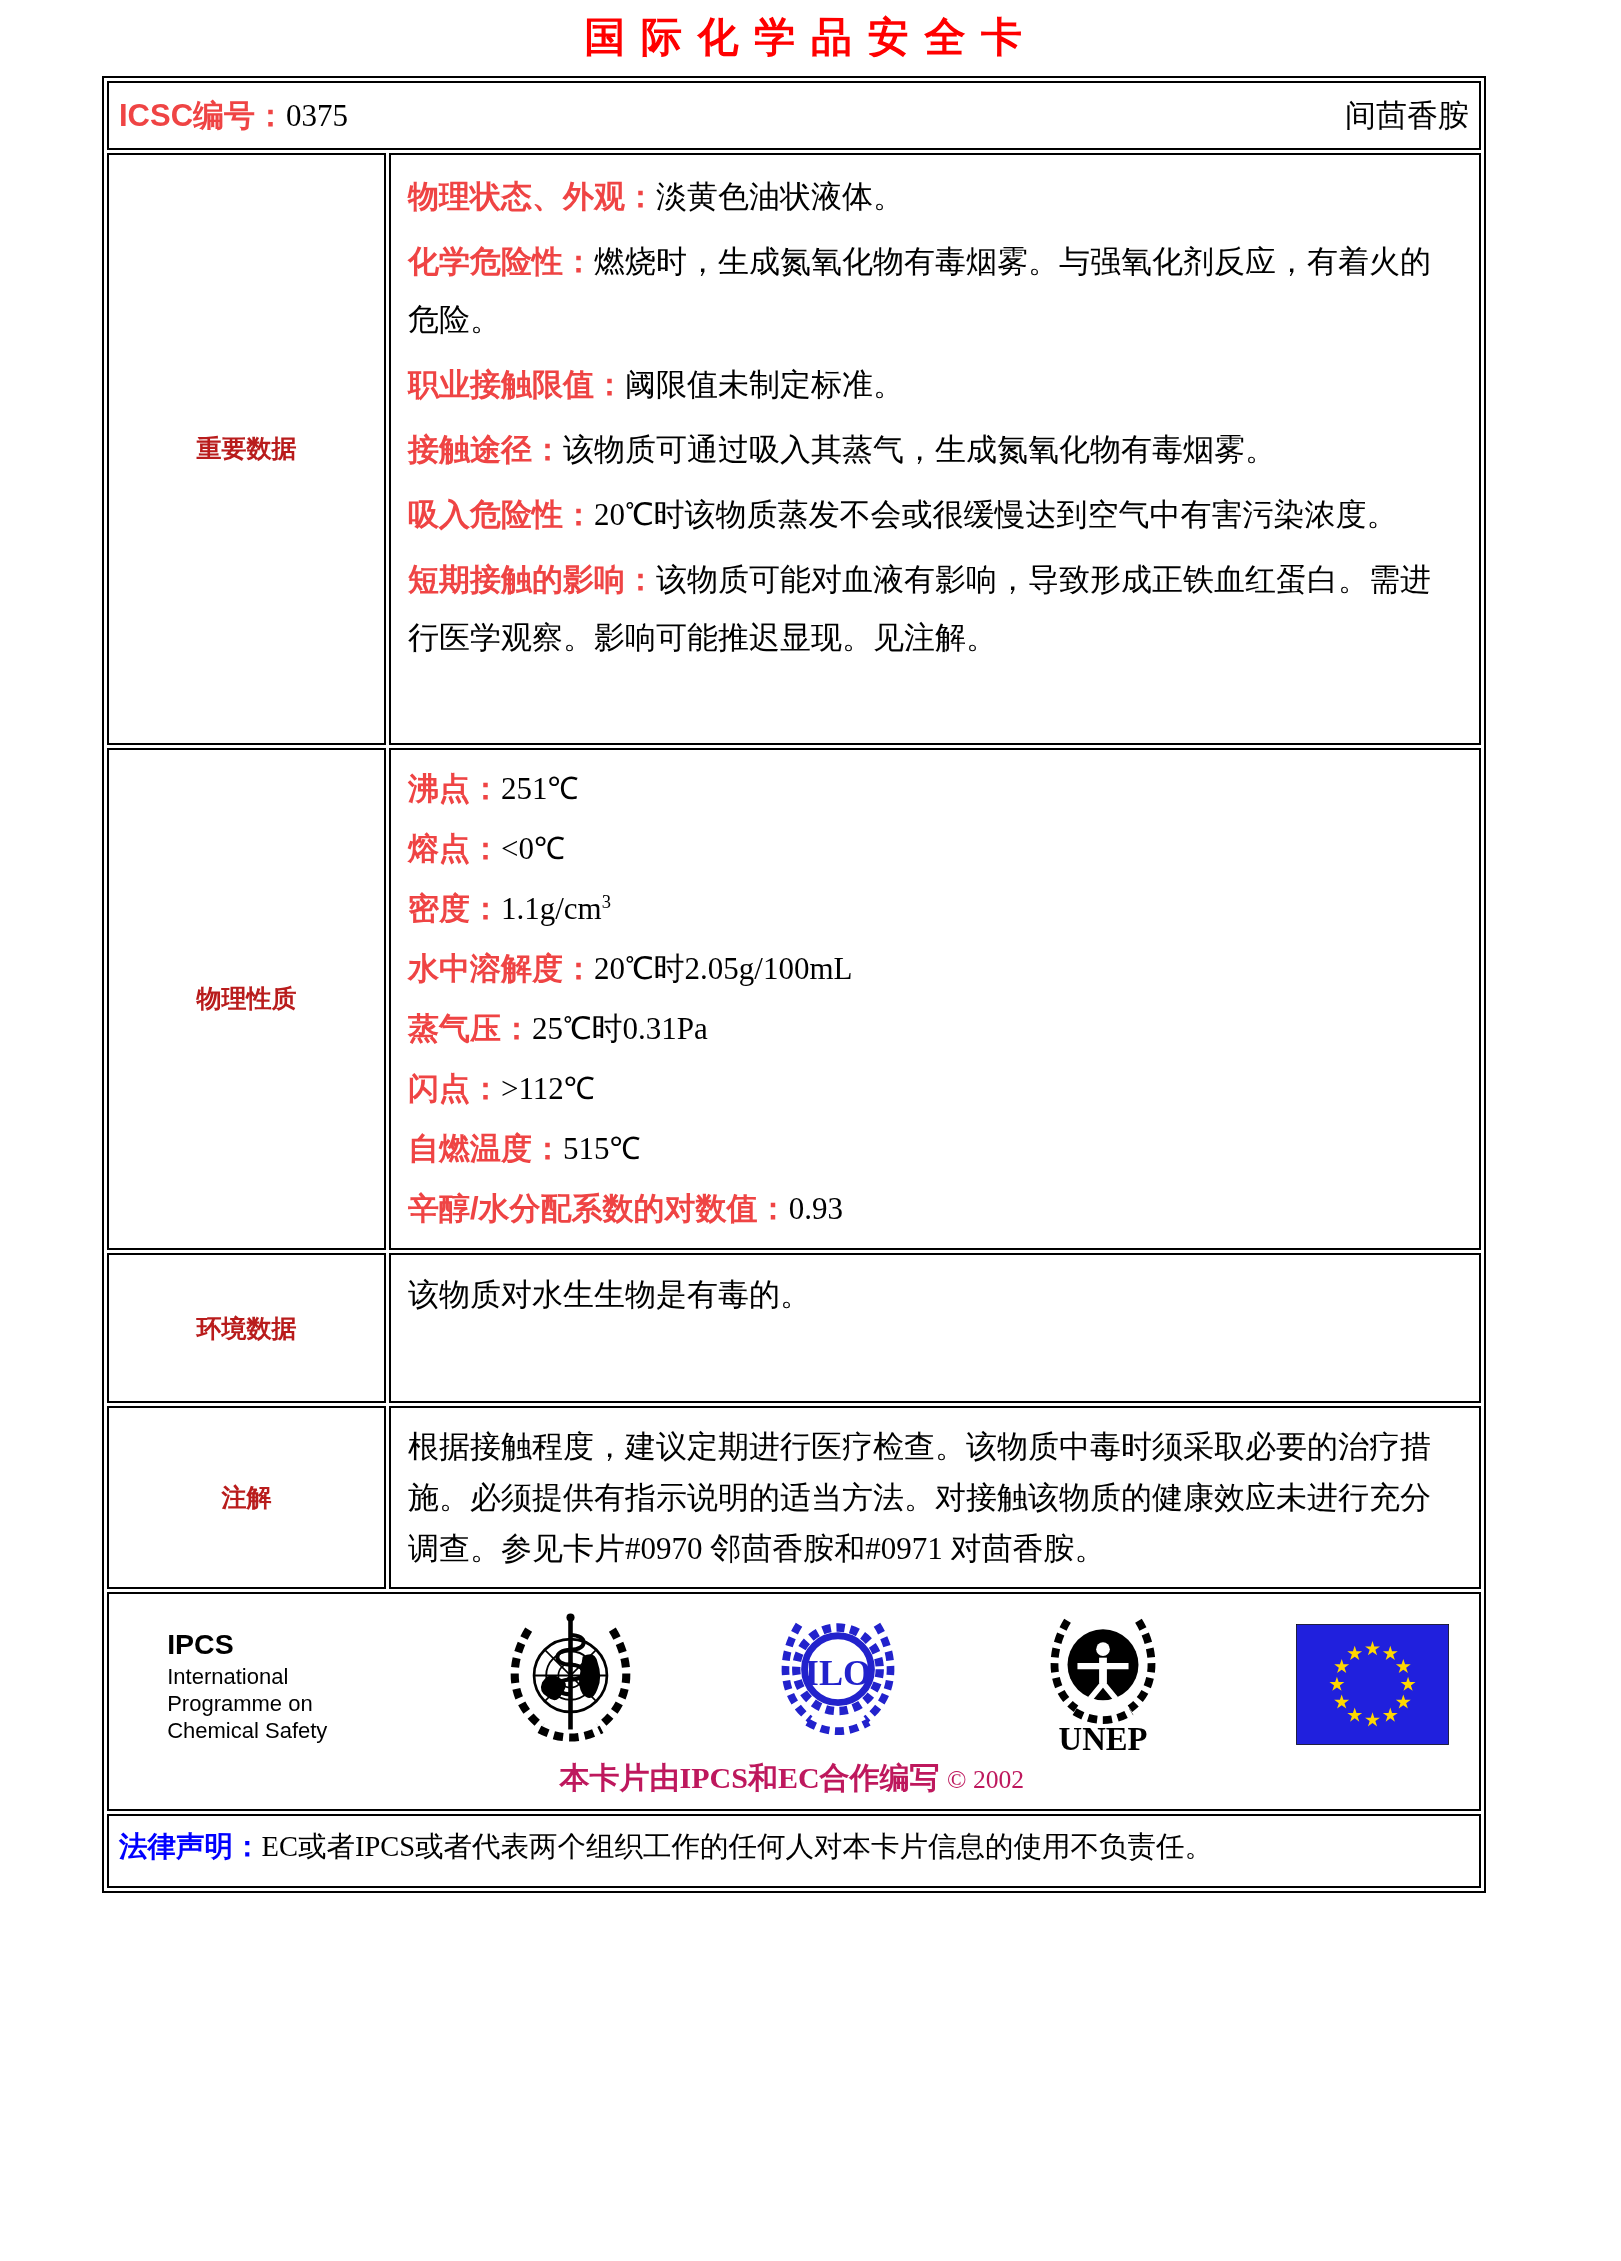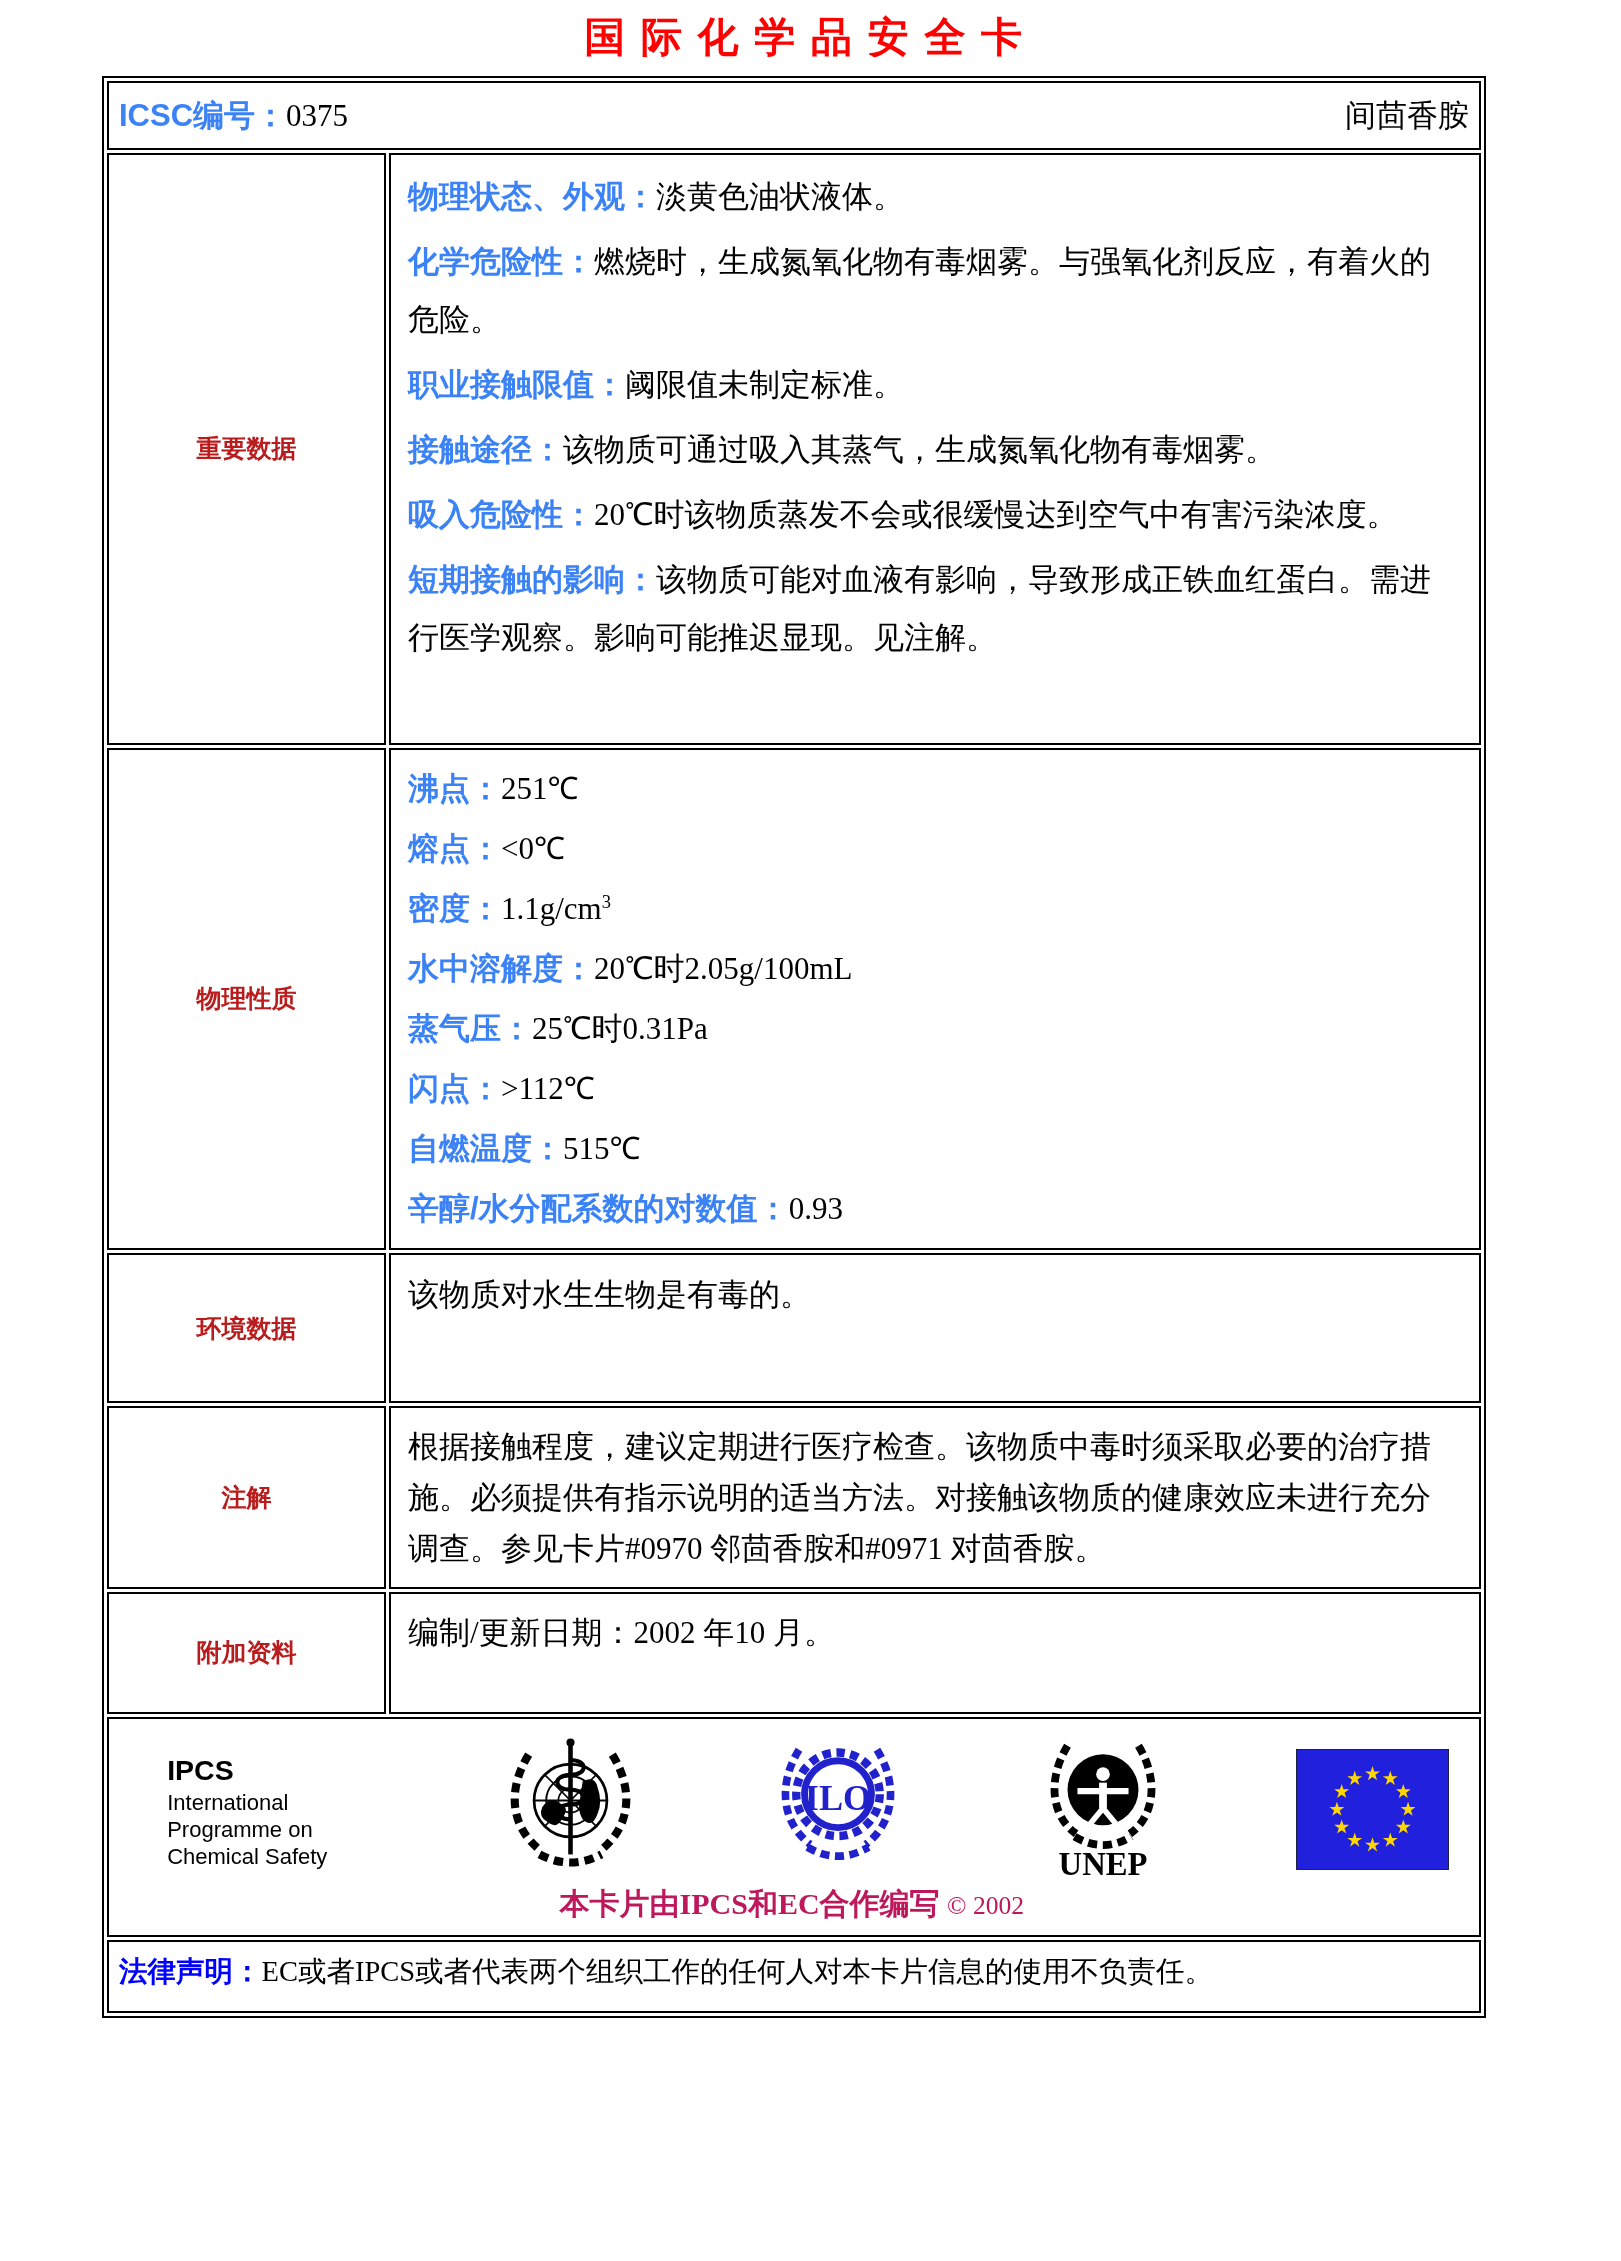--- a/index.html
+++ b/index.html
@@ -46,21 +46,21 @@
     text-align: center;
     vertical-align: middle;
     color: #b91c1c;
     font-weight: bold;
     font-size: 25px;
     font-family: "Liberation Sans", sans-serif;
     padding: 0 4.3px;
   }
   .content p { margin: 7px; }
   .blue-label {
-    color: #3b82f6;
+    color: #ef4444;
     font-weight: bold;
     font-family: "Liberation Sans", sans-serif;
   }
   td.important-content { height: 576px; line-height: 58px; }
   td.phys-content { height: 409px; line-height: 53px; }
   td.env-content { height: 135px; line-height: 53px; }
   td.notes-content { line-height: 51px; }
   td.additional-content { height: 107px; line-height: 53px; }
   sup.sup { font-size: 18.5px; line-height: 0; }
   td.logos-cell { padding: 10px 15.7px 10px 11.4px; }
@@ -149,26 +149,20 @@
     </td>
   </tr>
 
   <tr>
     <td class="section-label">注解</td>
     <td class="content notes-content">
       <p>根据接触程度，建议定期进行医疗检查。该物质中毒时须采取必要的治疗措施。必须提供有指示说明的适当方法。对接触该物质的健康效应未进行充分调查。参见卡片#0970 邻茴香胺和#0971 对茴香胺。</p>
     </td>
   </tr>
 
-  <tr>
-    <td class="section-label">附加资料</td>
-    <td class="content additional-content">
-      <p>编制/更新日期：2002 年10 月。</p>
-    </td>
-  </tr>
 
   <tr>
     <td colspan="2" class="logos-cell">
       <div class="logos-flex">
 
         <div class="ipcs-block">
           <div class="ipcs-acronym">IPCS</div>
           <div class="ipcs-line">International</div>
           <div class="ipcs-line">Programme on</div>
           <div class="ipcs-line">Chemical Safety</div>

